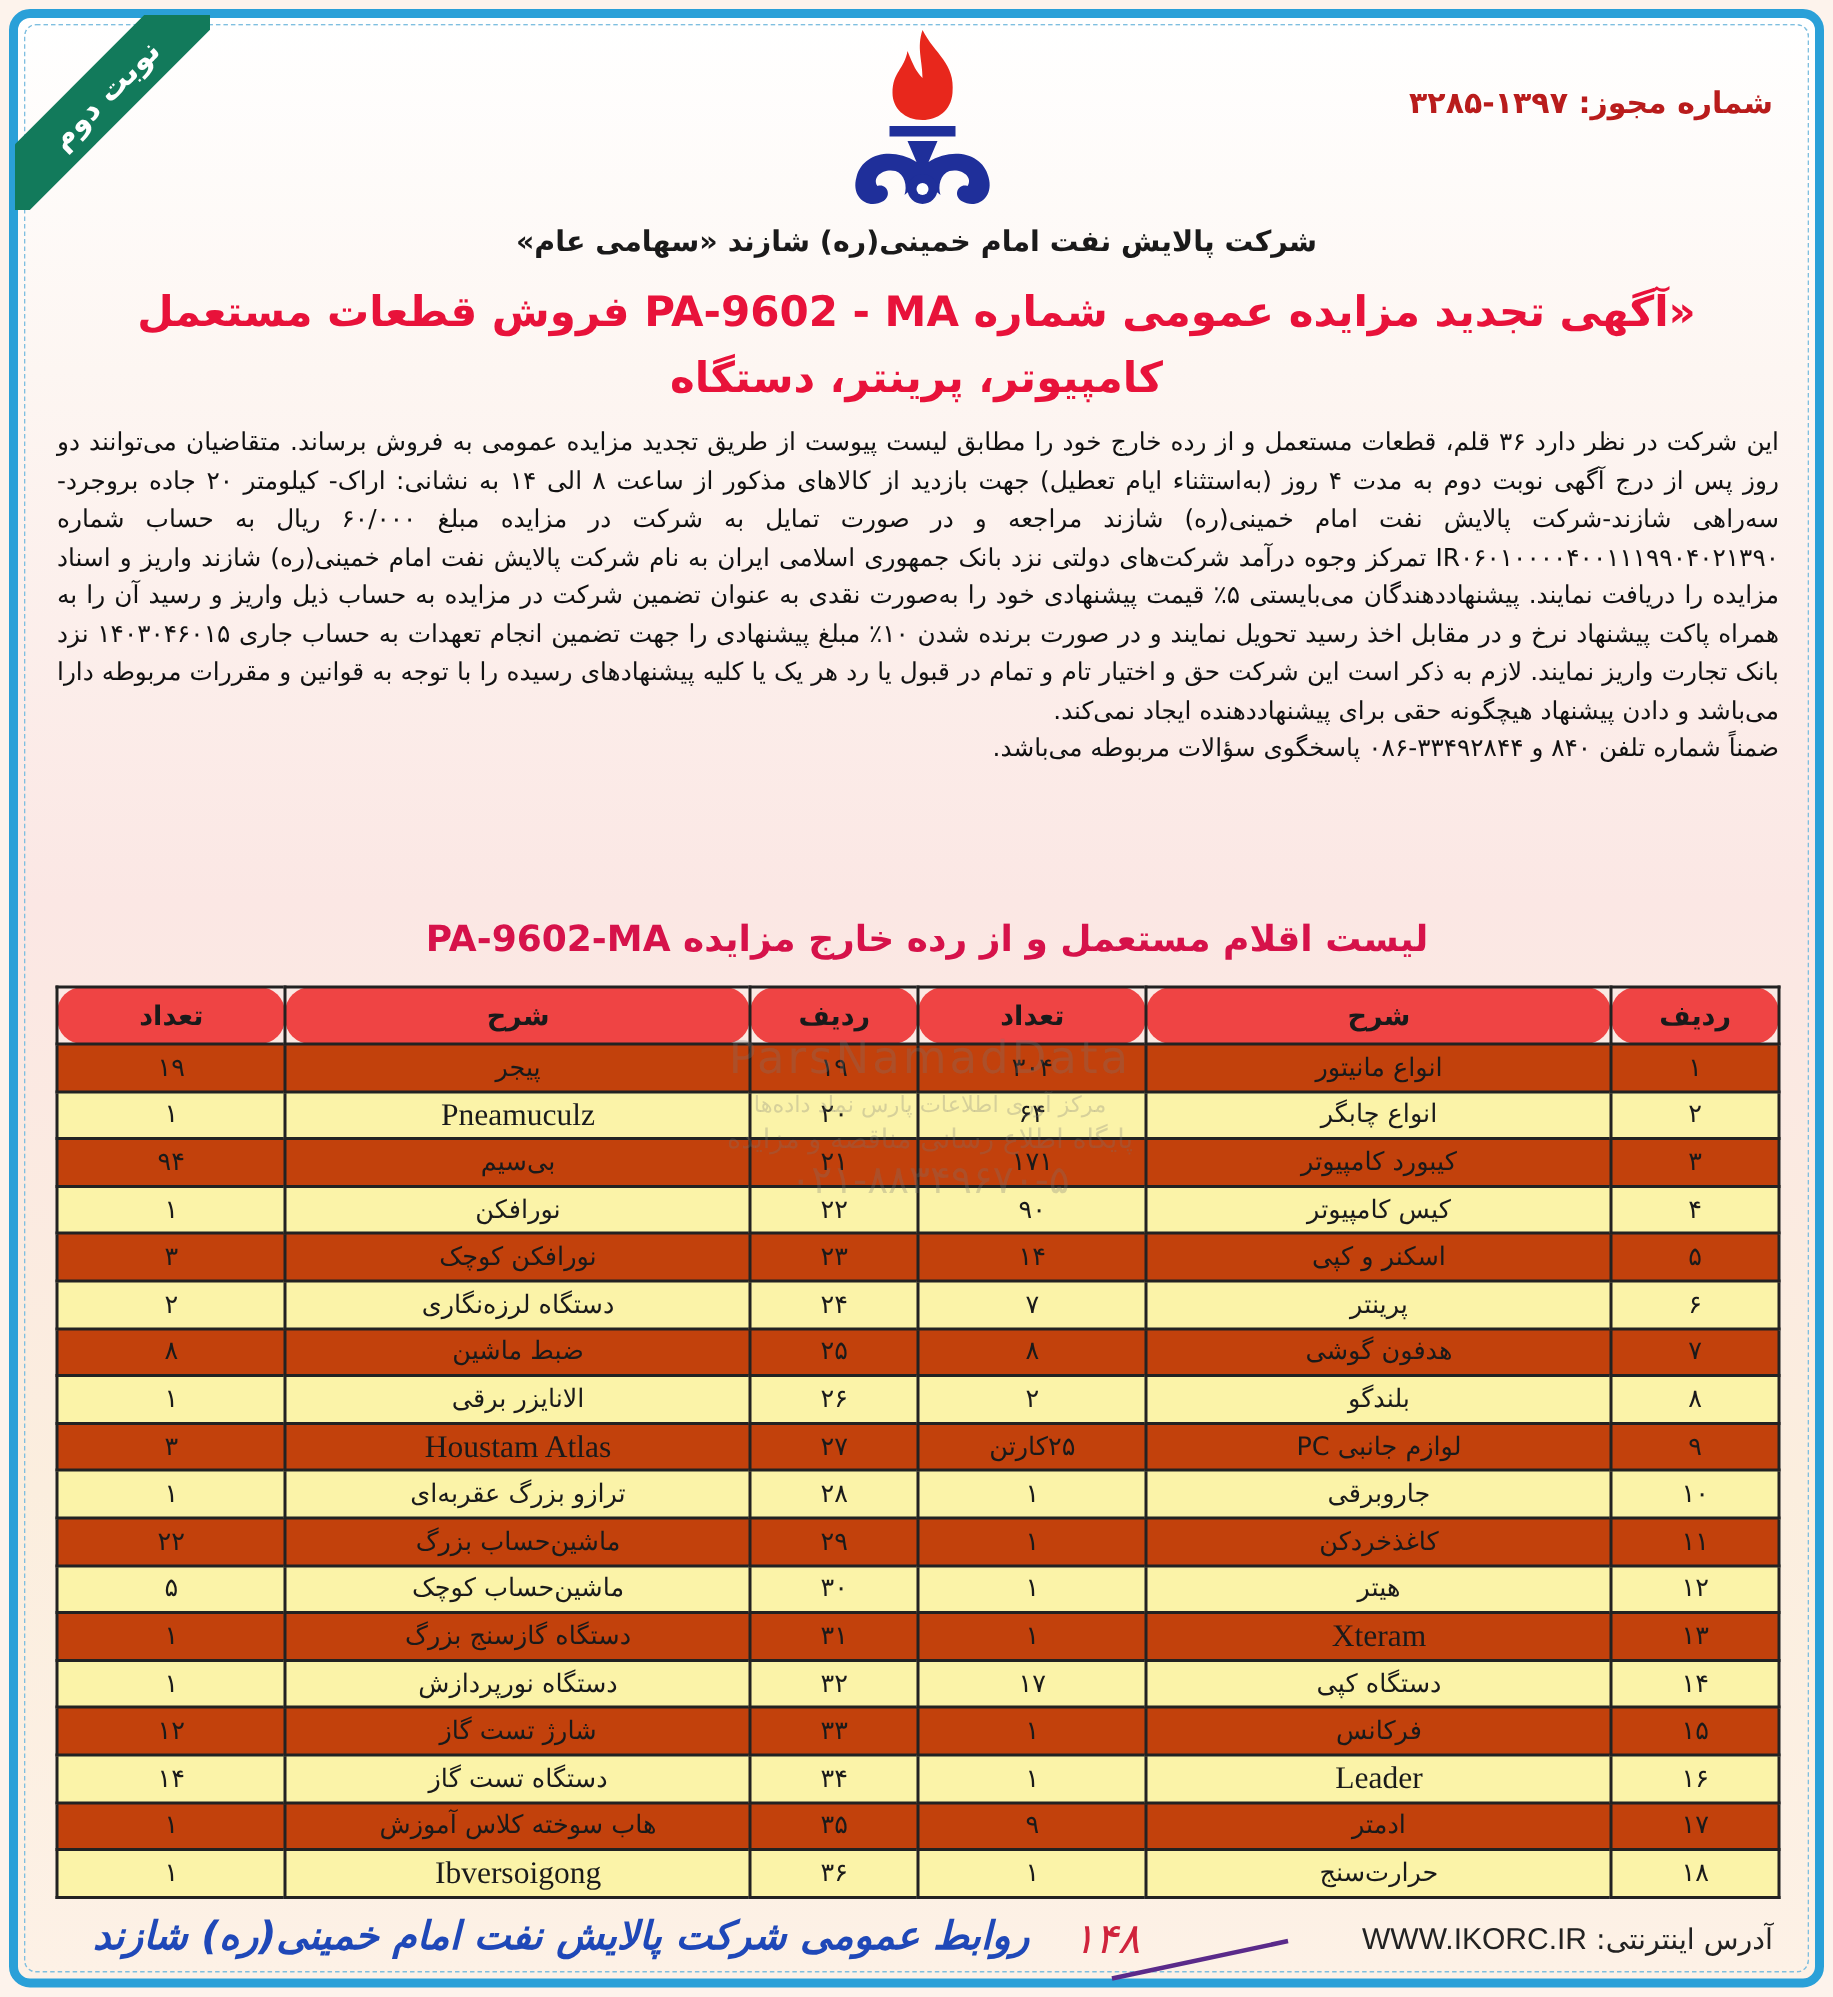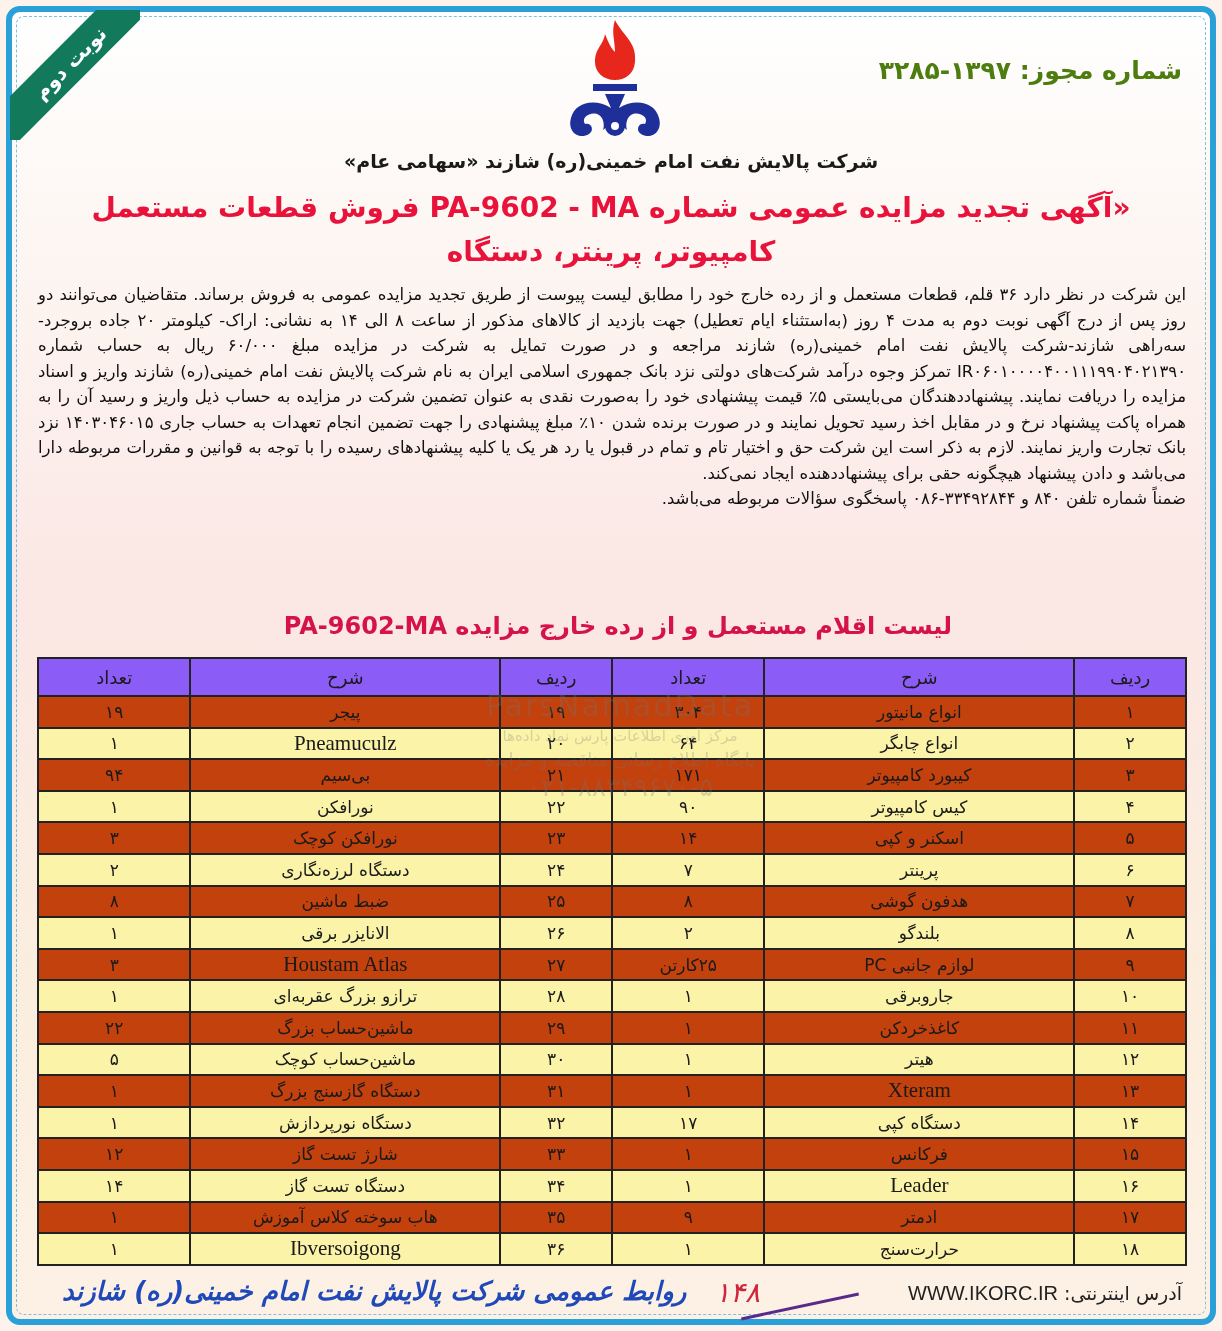--- a/index.html
+++ b/index.html
@@ -18,22 +18,22 @@
     position: absolute; left: 10px; top: 10px; width: 130px; height: 130px;
     overflow: hidden; z-index: 3;
   }
   .corner-badge .band {
     position: absolute; left: -40px; top: 34px; width: 200px; height: 38px;
     background: #127a5b; transform: rotate(-45deg); color: #fff;
     font-weight: bold; font-size: 20px; text-align: center; line-height: 38px;
     direction: rtl;
   }
   .permit {
-    position: absolute; right: 40px; top: 56px; font-weight: bold; font-size: 25px;
-    direction: rtl; color: #4d7c0f;
+    position: absolute; right: 40px; top: 56px; font-weight: bold; font-size: 20px;
+    direction: rtl; color: #b91c1c;
   }
   .logo { position: absolute; left: 545px; top: 18px; width: 140px; height: 125px; }
   .company {
     position: absolute; left: 0; right: 0; top: 150px; text-align: center;
     font-weight: bold; font-size: 19px; direction: rtl;
   }
   .headline {
     position: absolute; left: 40px; right: 40px; top: 186px; text-align: center;
     font-weight: bold; font-size: 28px; color: #e8123a; direction: rtl; line-height: 44px;
   }
@@ -54,21 +54,21 @@
   .watermark .wm2 { font-size: 15px; margin-top: 4px; }
   .watermark .wm3 { font-size: 18px; margin-top: 4px; }
   .watermark .wm4 { font-size: 26px; margin-top: 2px; }
   table.items {
     position: absolute; left: 37px; top: 657px; width: 1150px; border-collapse: collapse;
     direction: rtl; font-size: 17px; z-index: 1;
   }
   table.items th, table.items td {
     border: 2px solid #222; text-align: center; height: 31.6px; padding: 0 4px;
   }
-  table.items th { background: #8b5cf6; font-weight: normal; height: 38px; font-size: 18px; }
+  table.items th { background: #ef4444; font-weight: bold; height: 38px; font-size: 18px; border-radius: 17px; }
   table.items tr.odd td { background: #c2410c; }
   table.items tr.even td { background: #fbf3a8; }
   table.items td.col-rad { width: 110px; }
   table.items td.col-desc { width: 305px; }
   table.items td.col-qty { width: 150px; }
   table.items td.latin { font-family: "Liberation Serif", serif; font-size: 21px; }
   .footer-url {
     position: absolute; right: 40px; top: 1282px; direction: rtl; font-size: 19px; color: #222;
   }
   .footer-url .url { font-family: Liberation Sans, sans-serif; font-size: 20px; }

